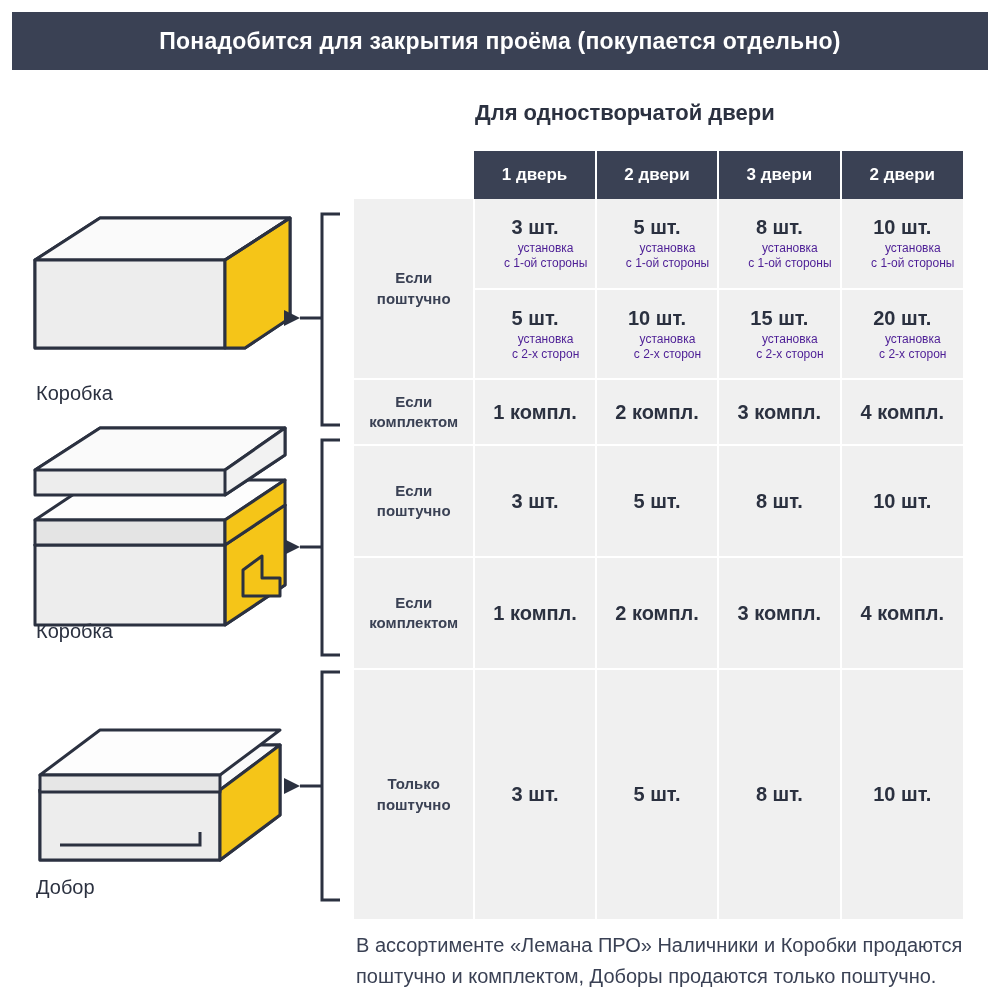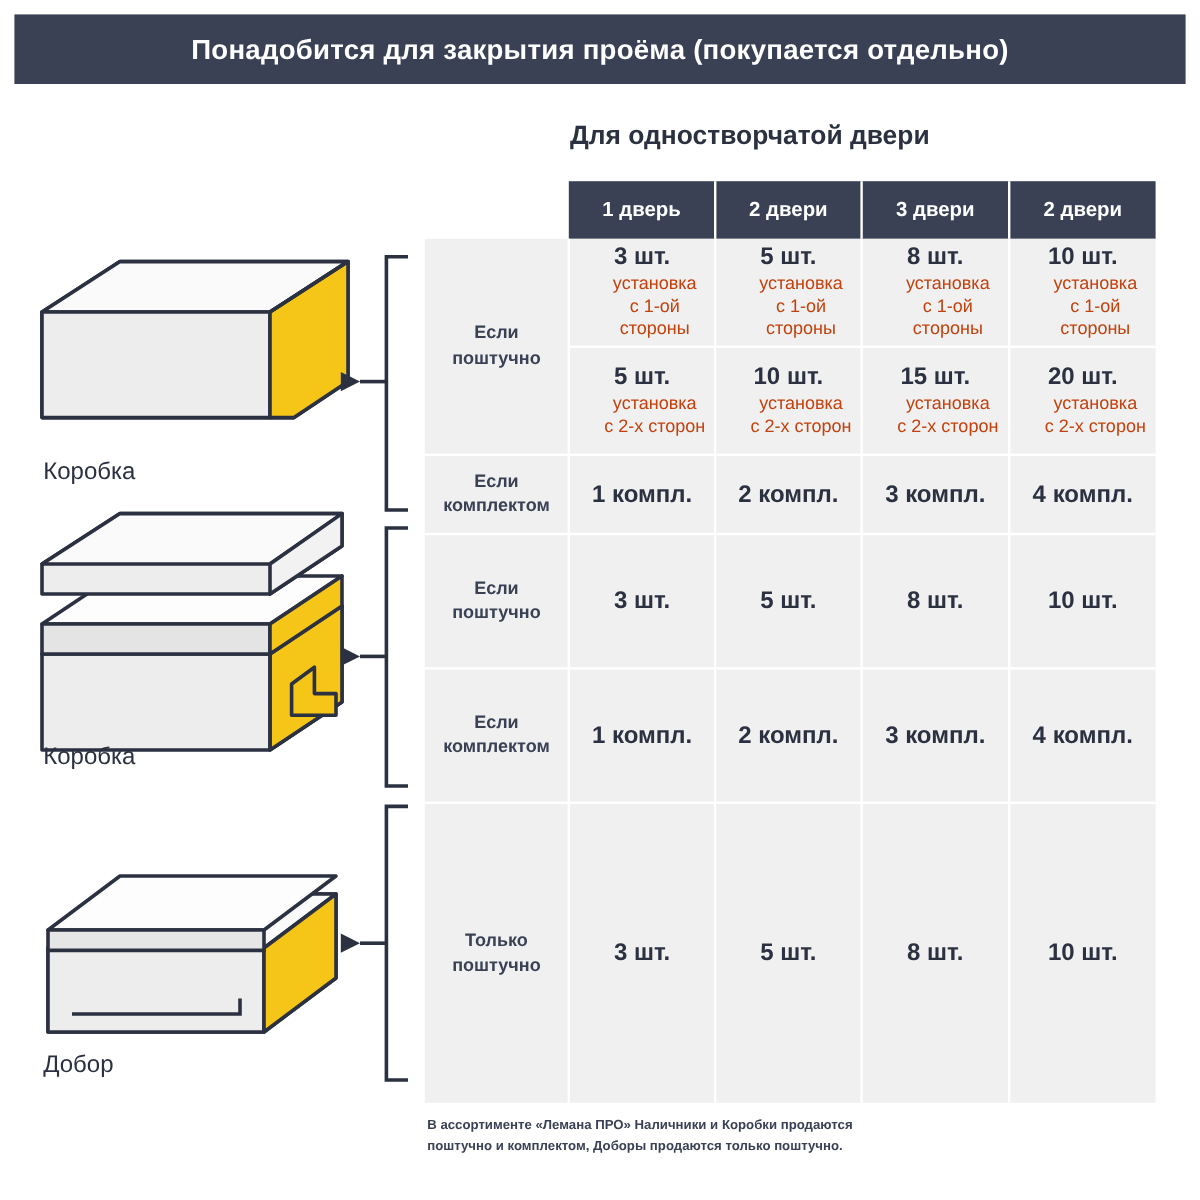--- a/index.html
+++ b/index.html
@@ -88,45 +88,44 @@
   }
   .cell:last-child { border-right: none; }
 
   .qty {
     font-size: 20px;
     font-weight: bold;
     color: #2b3140;
     line-height: 1.15;
   }
   .sub {
-    font-size: 15px;
-    color: #c2410c;
+    font-size: 12px;
+    color: #4c1d95;
     line-height: 1.25;
     margin-top: 2px;
     margin-left: 21px;
   }
   .rowlabel {
     font-size: 15px;
     font-weight: bold;
     color: #3a4154;
     line-height: 1.35;
     text-align: center;
   }
 
   
   .footnote {
     position: absolute;
     left: 356px;
     top: 930px;
     width: 607px;
-    font-size: 11px;
+    font-size: 20px;
     line-height: 1.55;
     color: #3a4154;
     text-align: justify;
-    font-weight: bold;
   }
   .illus-label {
     position: absolute;
     font-size: 20px;
     color: #2b3140;
     font-weight: normal;
   }
 
   
   .overlay {

